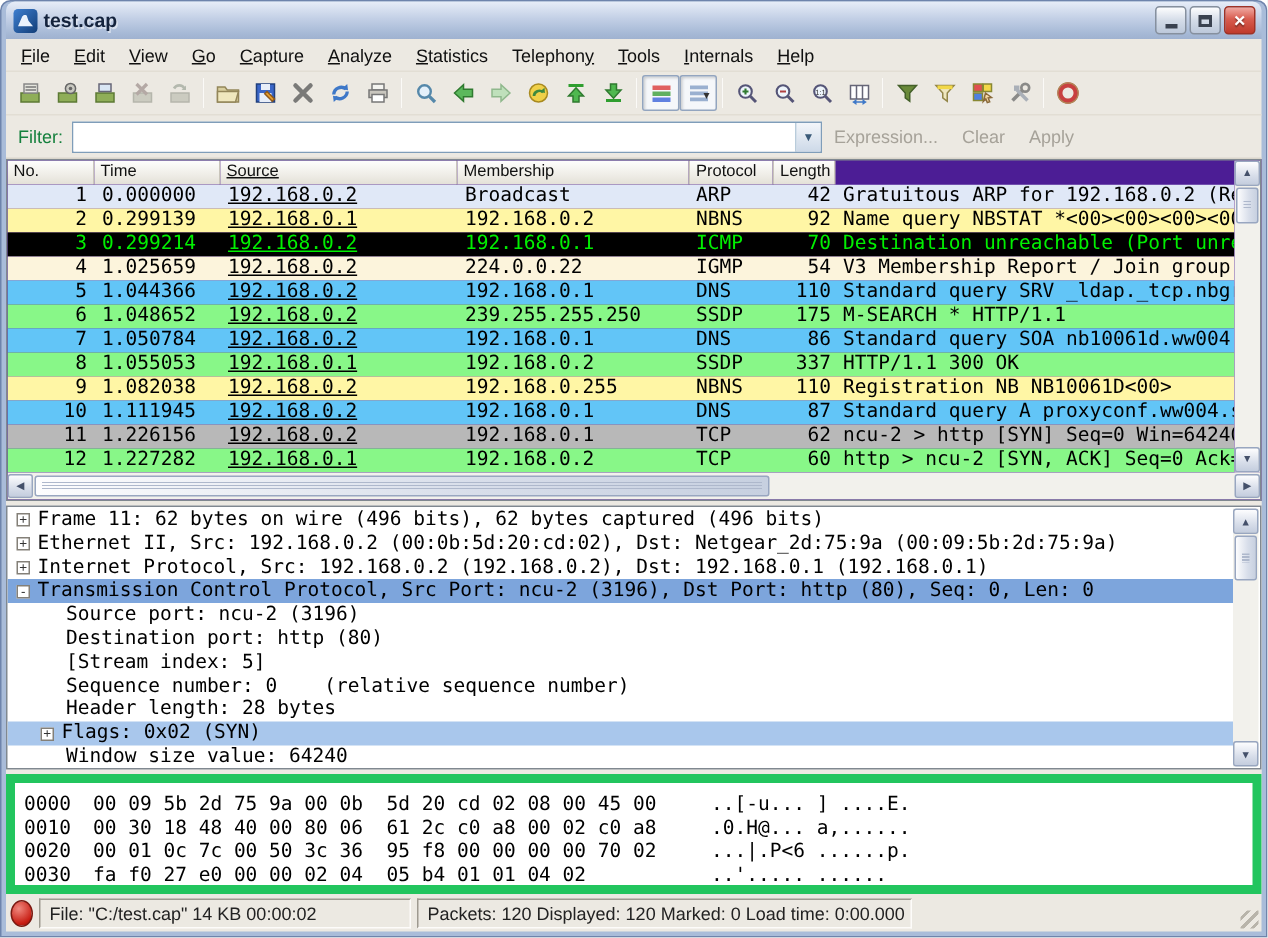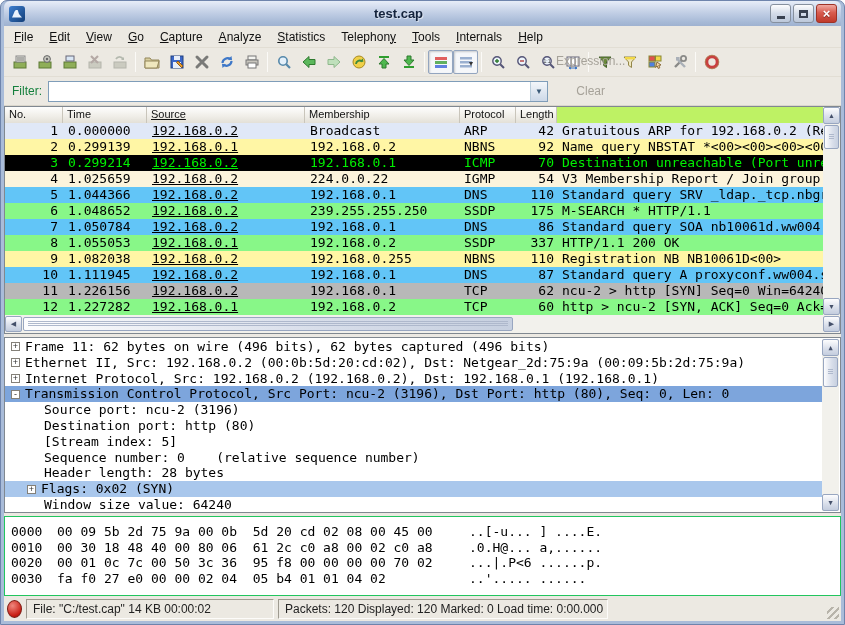--- a/index.html
+++ b/index.html
@@ -3,21 +3,21 @@
 <meta charset="utf-8">
 <style>
   * { box-sizing: border-box; margin: 0; padding: 0; }
   html,body { width:845px; height:625px; overflow:hidden; font-family:"Liberation Sans",sans-serif; }
   .window { width:845px; height:625px; background:#A9BCD9; border:1px solid #6E84AC;
             border-radius:7px 7px 0 0; padding:0 3px 3px; display:flex; flex-direction:column; }
 
   
   .titlebar { height:25px; flex:0 0 25px; display:flex; align-items:center; padding:0 4px 0 5px;
               background:linear-gradient(#E7EDF8, #C3D0E6 45%, #A6B9D6 85%, #9FB2D0);
-              border-radius:6px 6px 0 0;text-align:center; }
+              border-radius:6px 6px 0 0; }
   .app-icon { width:16px; height:16px; margin-right:4px; border-radius:3px;
               background:linear-gradient(135deg,#3E7FD0,#123E78); position:relative; flex:0 0 16px; }
   .app-icon:before { content:""; position:absolute; left:3px; top:4px; width:10px; height:8px;
               background:#EAF2FC; clip-path:polygon(0 100%, 28% 18%, 45% 0, 58% 10%, 70% 55%, 100% 100%); }
   .title-text { font-weight:bold; font-size:13px; color:#14233C; flex:1 1 auto;
               text-shadow:1px 1px 0 rgba(255,255,255,.5); }
   .winbtn { width:21px; height:19px; margin-left:2px; border-radius:3px; border:1px solid #86909E;
             display:flex; align-items:center; justify-content:center;
             background:linear-gradient(#FDFDFE,#D4DCE8 50%,#BCC8DA); }
   .winbtn .min-glyph { width:8px; height:3px; background:#3A4250; margin-top:8px; }
@@ -39,25 +39,25 @@
   .tsep { width:1px; height:20px; background:#C7C3B9; border-right:1px solid #FBFAF7; margin:0 3px; }
   .filterbar { height:29px; flex:0 0 29px; display:flex; align-items:center; padding:0 4px;
                border-bottom:1px solid #DAD6CC; font-size:12px; }
   .filter-label { margin:0 6px 0 4px; color:#15803d; }
   .filter-combo { flex:0 0 500px; height:21px; display:flex; border:1px solid #7F9DB9; background:#fff; }
   .filter-input { flex:1 1 auto; border:none; outline:none; font-size:12px; padding:0 3px;
                   font-family:"Liberation Sans",sans-serif; }
   .combo-arrow { flex:0 0 17px; border-left:1px solid #B9CCDB;
                  background:linear-gradient(#F3F6FA,#CDD9E8); display:flex; align-items:center; justify-content:center;
                  font-size:8px; color:#3A5A78; }
-  .filter-actions { display:flex; align-items:center; margin-left:8px; gap:16px;flex-direction:column; }
+  .filter-actions { display:flex; align-items:center; margin-left:8px; gap:16px; }
   .filter-action { color:#A6A299; font-size:12px; }
 
   
-  .plist { flex:0 0 228px; position:relative; border:1px solid #808890; background:#bef264;
+  .plist { flex:0 0 228px; position:relative; border:1px solid #808890; background:#4c1d95;
            margin:0; overflow:hidden; }
   .plist-header { display:flex; height:16px; width:calc(100% - 17px); font-size:11px; color:#111; }
   .hcell { background:linear-gradient(#FEFEFD,#EFEDE7 60%,#E3E0D7); border-right:1px solid #C9C5BB;
            padding:1px 0 0 4px; white-space:nowrap; overflow:hidden; }
   .rows { width:calc(100% - 17px); height:192px; overflow:hidden;
           font-family:"DejaVu Sans Mono",monospace; font-size:13px; }
   .prow { display:flex; height:16px; line-height:16px; white-space:nowrap; }
   .c-no    { flex:0 0 58px;  text-align:right; padding-right:5px; }
   .c-time  { flex:0 0 84px;  padding-left:5px; }
   .c-src   { flex:0 0 158px; padding-left:5px;text-decoration:underline; }
@@ -94,21 +94,21 @@
   .dline .dtext { white-space:pre; }
   .expander { flex:0 0 9px; height:9px; margin:0 5px 0 6px; border:1px solid #848078; background:#fff;
               font-size:9px; line-height:7px; text-align:center; color:#333;
               font-family:"Liberation Sans",sans-serif; }
   .expander:empty { visibility:hidden; }
   .ind1 .expander { margin-left:22px; }
   .noexp { padding-left:39px; }
   .details .vscroll { top:1px; right:1px; bottom:1px; }
 
   
-  .hexpane { flex:1 1 auto; border:1px solid #22c55e; background:#fff; overflow:hidden;
+  .hexpane { flex:1 1 auto; border:6px solid #22c55e; background:#fff; overflow:hidden;
              font-family:"DejaVu Sans Mono",monospace; font-size:13px; padding:7px 0 0 6px; }
   .hexrow { height:15.5px; line-height:15.5px; white-space:pre; display:flex; }
   .hex-off { flex:0 0 46px; }
   .hex-bytes { flex:0 0 412px; }
   .hex-ascii { flex:0 0 auto; }
 
   
   .statusbar { flex:0 0 25px; display:flex; align-items:center; padding:2px 4px 2px 3px;
                font-size:12px; color:#222; gap:4px; position:relative; }
   .expert { width:15px; height:18px; border-radius:50%; flex:0 0 15px;
@@ -436,21 +436,21 @@
             <span class="c-len">86</span>
             <span class="c-info">Standard query SOA nb10061d.ww004.siemens.net</span>
           </div>
         <div class="prow" style="background: rgb(136, 247, 136); color: rgb(0, 0, 0);">
             <span class="c-no">8</span>
             <span class="c-time">1.055053</span>
             <span class="c-src">192.168.0.1</span>
             <span class="c-dst">192.168.0.2</span>
             <span class="c-proto">SSDP</span>
             <span class="c-len">337</span>
-            <span class="c-info">HTTP/1.1 200 OK</span>
+            <span class="c-info">HTTP/1.1 300 OK</span>
           </div>
         <div class="prow" style="background: rgb(255, 246, 165); color: rgb(0, 0, 0);">
             <span class="c-no">9</span>
             <span class="c-time">1.082038</span>
             <span class="c-src">192.168.0.2</span>
             <span class="c-dst">192.168.0.255</span>
             <span class="c-proto">NBNS</span>
             <span class="c-len">110</span>
             <span class="c-info">Registration NB NB10061D&lt;00&gt;</span>
           </div>

